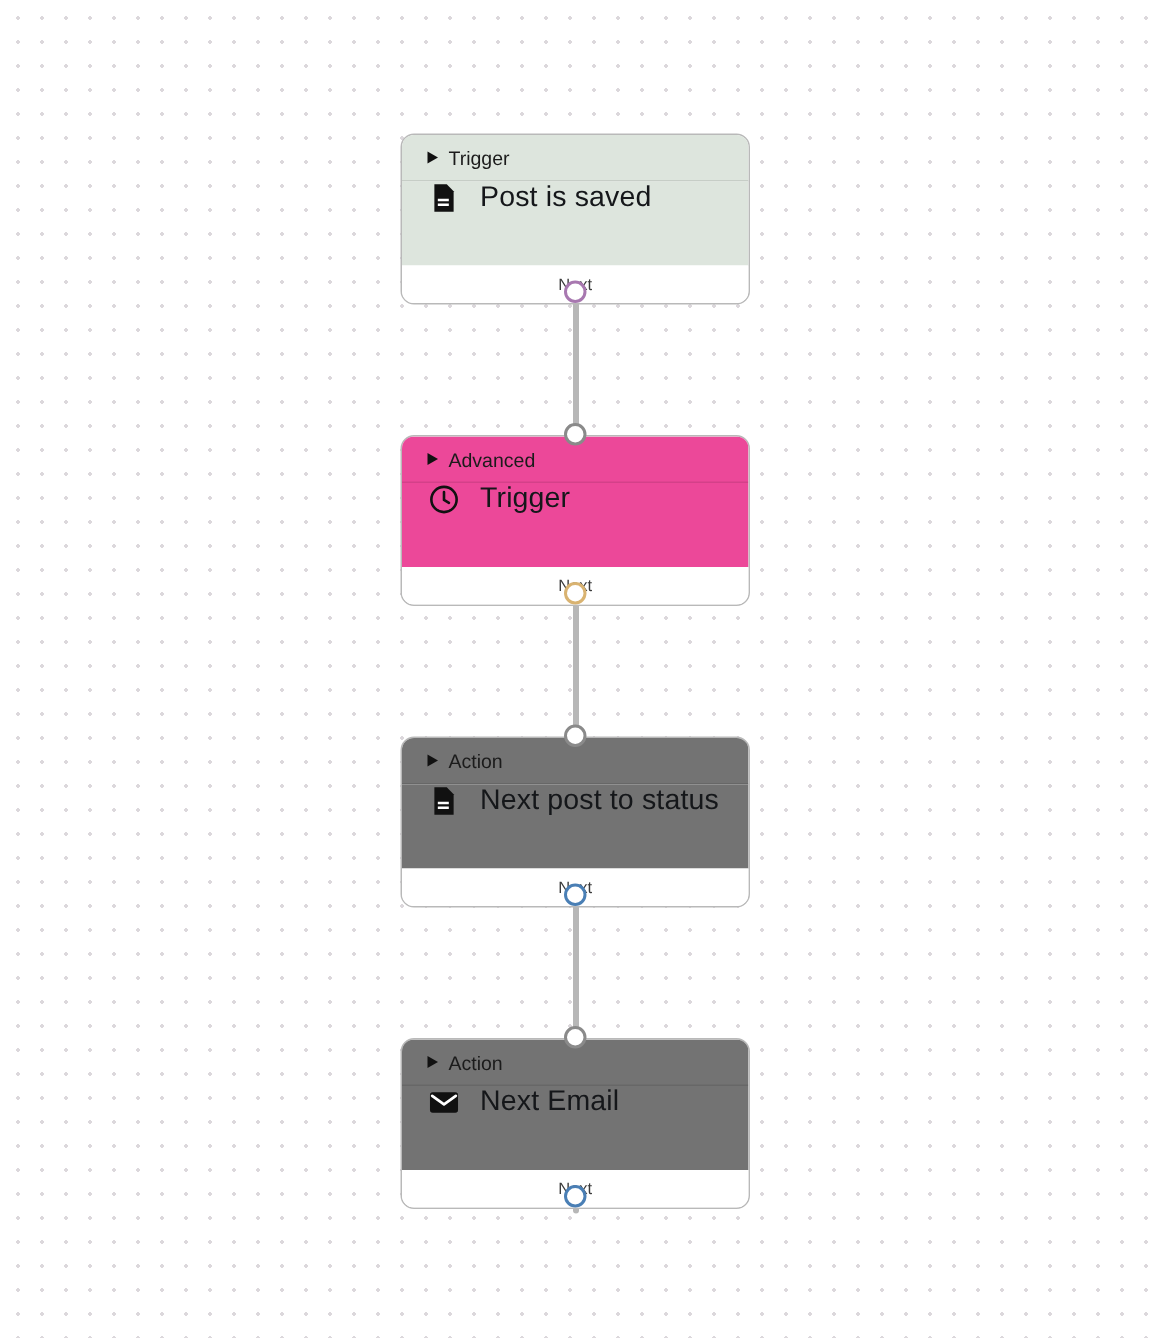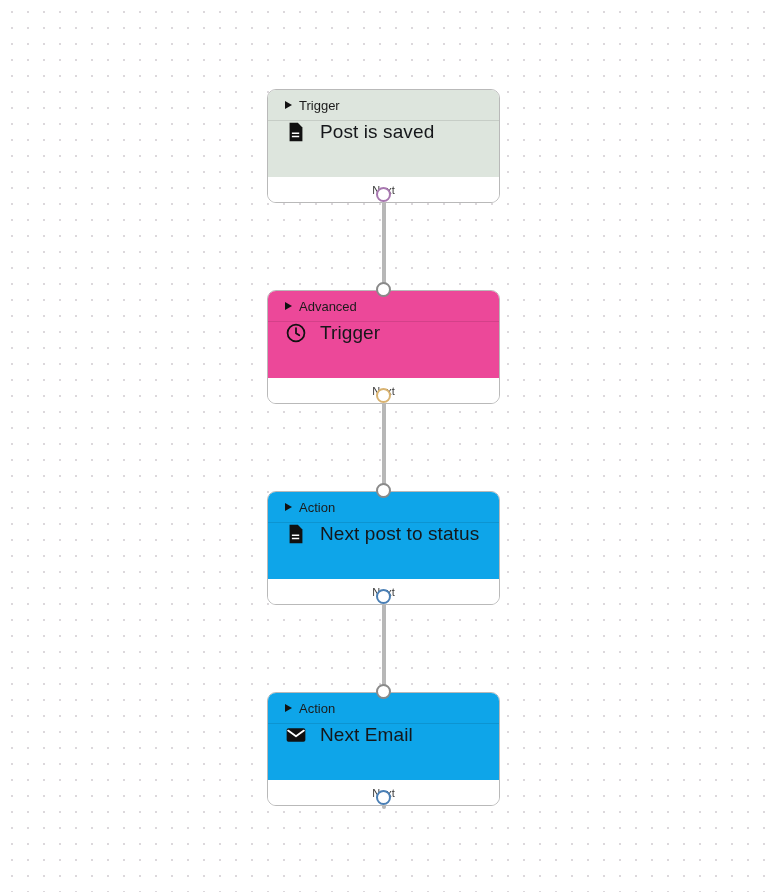--- a/index.html
+++ b/index.html
@@ -60,21 +60,21 @@
   .node-footer{
     height:25px;background:#ffffff;
     display:flex;align-items:center;justify-content:center;
     font-size:11px;color:#3a3a3a;
     box-sizing:border-box;
   }
 
   
   .t-trigger .node-header,.t-trigger .node-body{background:#dde5dd;}
   .t-advanced .node-header,.t-advanced .node-body{background:#ec4899;}
-  .t-action  .node-header,.t-action  .node-body{background:#0ea5e9;}
+  .t-action  .node-header,.t-action  .node-body{background:#737373;}
 
   
   .icon{width:22px;height:22px;flex:0 0 auto;display:block;}
   .icon svg{display:block;width:22px;height:22px;}
 </style>
 </head>
 <body>
 
 <div id="canvas">
 

